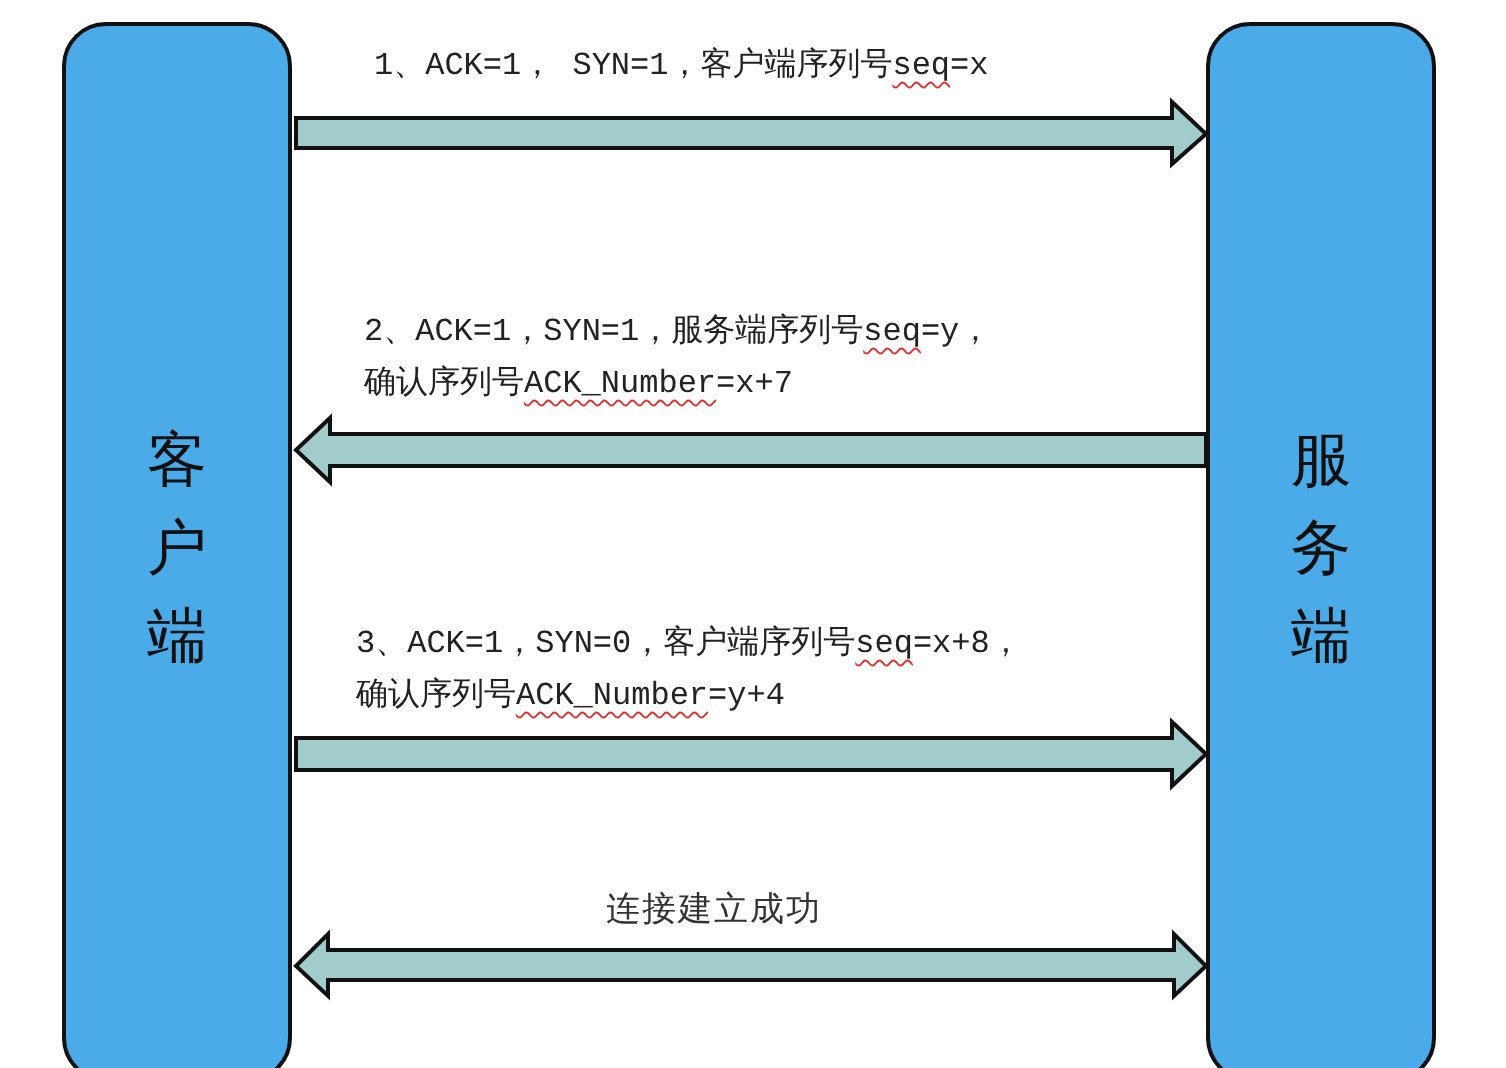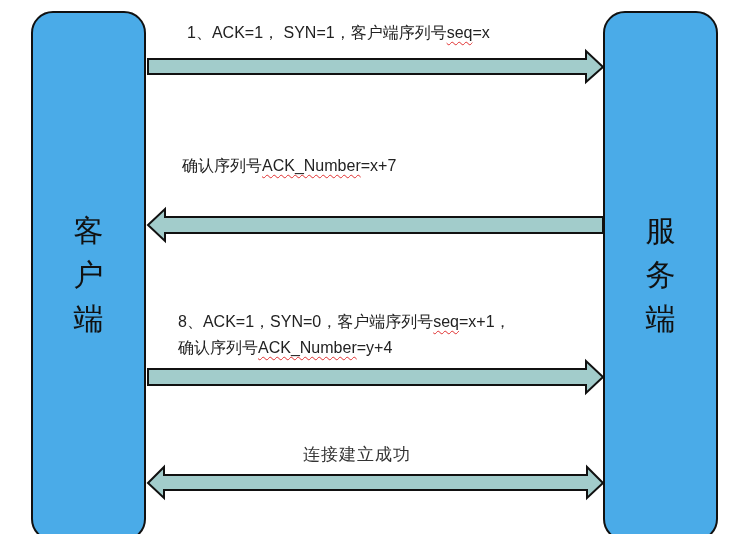--- a/index.html
+++ b/index.html
@@ -9,21 +9,21 @@
          background:#4aabe8; border:2px solid #111; border-radius:22px;
          box-sizing:border-box; }
   .box.left { left:31px; }
   .box.right { left:603px; }
   .box-label { position:absolute; left:0; width:100%; top:196px;
                text-align:center; font-size:30px; line-height:44px;
                color:#111; font-family:"DejaVu Sans","Liberation Sans",sans-serif; }
   .box-label span { display:block; }
   svg.arrows { position:absolute; left:0; top:0; }
   .msg { position:absolute; font-size:16px; line-height:26px; color:#222; white-space:nowrap;
-         font-family:Liberation Sans, sans-serif; }
+         font-family:Liberation Mono, monospace; }
   .squiggle { text-decoration: underline wavy #e03030; text-decoration-thickness:1px;
               text-underline-offset:3px; }
   .final { position:absolute; left:303px; top:443px; font-size:17px; color:#333; letter-spacing:1px;
            font-family:Liberation Serif, serif; }
 </style>
 </head>
 <body>
 
 <div class="box left">
   <div class="box-label">
@@ -50,21 +50,22 @@
   <polygon points="148,369 586,369 586,361 603,377 586,393 586,385 148,385" fill="#a2cccb" stroke="#111" stroke-width="2"></polygon>
 
   <polygon points="148,483 164,467 164,475 587,475 587,467 603,483 587,498 587,490 164,490 164,498" fill="#a2cccb" stroke="#111" stroke-width="2"></polygon>
 </svg>
 
 <div class="msg" style="left:187px; top:20px;">
   <span>1、ACK=1， SYN=1，客户端序列号</span><span class="squiggle">seq</span><span>=x</span>
 </div>
 
 <div class="msg" style="left:182px; top:153px;">
+  <div><span>2、ACK=1，SYN=1，服务端序列号</span><span class="squiggle">seq</span><span>=y，</span></div>
   <div><span>确认序列号</span><span class="squiggle">ACK_Number</span><span>=x+7</span></div>
 </div>
 
 <div class="msg" style="left:178px; top:309px;">
-  <div><span>8、ACK=1，SYN=0，客户端序列号</span><span class="squiggle">seq</span><span>=x+1，</span></div>
+  <div><span>3、ACK=1，SYN=0，客户端序列号</span><span class="squiggle">seq</span><span>=x+8，</span></div>
   <div><span>确认序列号</span><span class="squiggle">ACK_Number</span><span>=y+4</span></div>
 </div>
 
 <div class="final">连接建立成功</div>
 
 </body></html>

